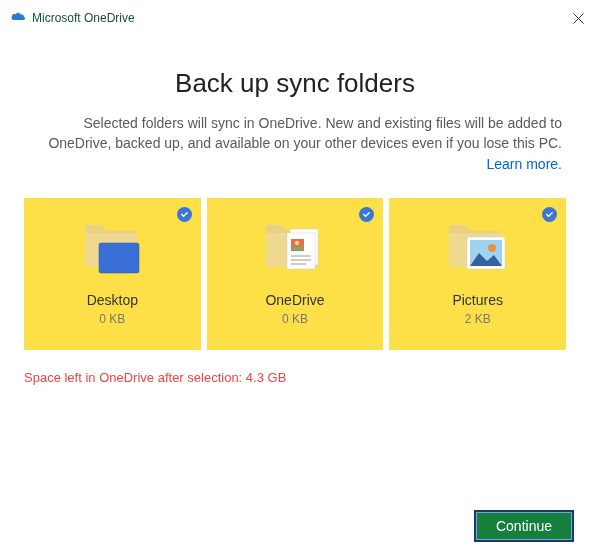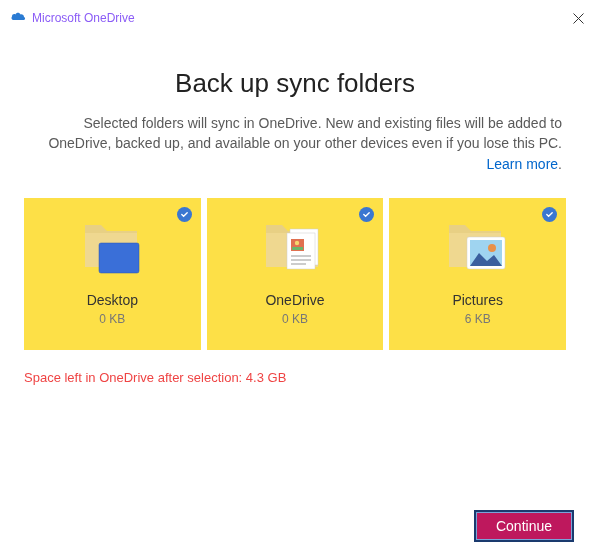--- a/index.html
+++ b/index.html
@@ -10,21 +10,21 @@
       height: 558px;
       overflow: hidden;
       color: #333;
     }
     .titlebar {
       display: flex;
       align-items: center;
       justify-content: space-between;
       padding: 8px 2px 6px 10px;
       font-size: 12px;
-      color: #8b5cf6;
+      color: #14532d;
     }
     .titlebar-left {
       display: flex;
       align-items: center;
       gap: 6px;
     }
     .close-btn {
       font-size: 14px;
       width: 20px;
       height: 20px;
@@ -104,21 +104,21 @@
       font-size: 13px;
       color: #ef4444;
       padding: 20px 24px 0 24px;
     }
     .footer {
       position: absolute;
       bottom: 16px;
       right: 16px;
     }
     .continue-btn {
-      background: #be185d;
+      background: #15803d;
       color: #fff;
       border: 2px solid #1a3a6e;
       outline: 1px solid #7aa3d9;
       outline-offset: -3px;
       padding: 6px 20px;
       font-size: 14px;
       font-family: inherit;
       cursor: pointer;
     }
   </style>
@@ -202,21 +202,21 @@
         <svg width="78" height="64" viewBox="0 0 78 64">
           <path d="M10 8 L26 8 L32 14 L62 14 L62 50 L10 50 Z" fill="#e8d084"></path>
           <path d="M10 16 L62 16 L62 50 L10 50 Z" fill="#efd890"></path>
           <rect x="28" y="20" width="38" height="32" rx="2" fill="#fff" stroke="#ccc" stroke-width="0.5"></rect>
           <rect x="31" y="23" width="32" height="26" fill="#9fd4f0"></rect>
           <circle cx="53" cy="31" r="4" fill="#e8914a"></circle>
           <path d="M31 49 L40 36 L48 44 L55 38 L63 49 Z" fill="#3a5f9e"></path>
         </svg>
       </div>
       <div class="folder-name">Pictures</div>
-      <div class="folder-size">6 KB</div>
+      <div class="folder-size">2 KB</div>
     </div>
 
   </div>
 </div>
 
 <div class="space-left">Space left in OneDrive after selection: 4.3 GB</div>
 
 <div class="footer">
   <button class="continue-btn">Continue</button>
 </div>

